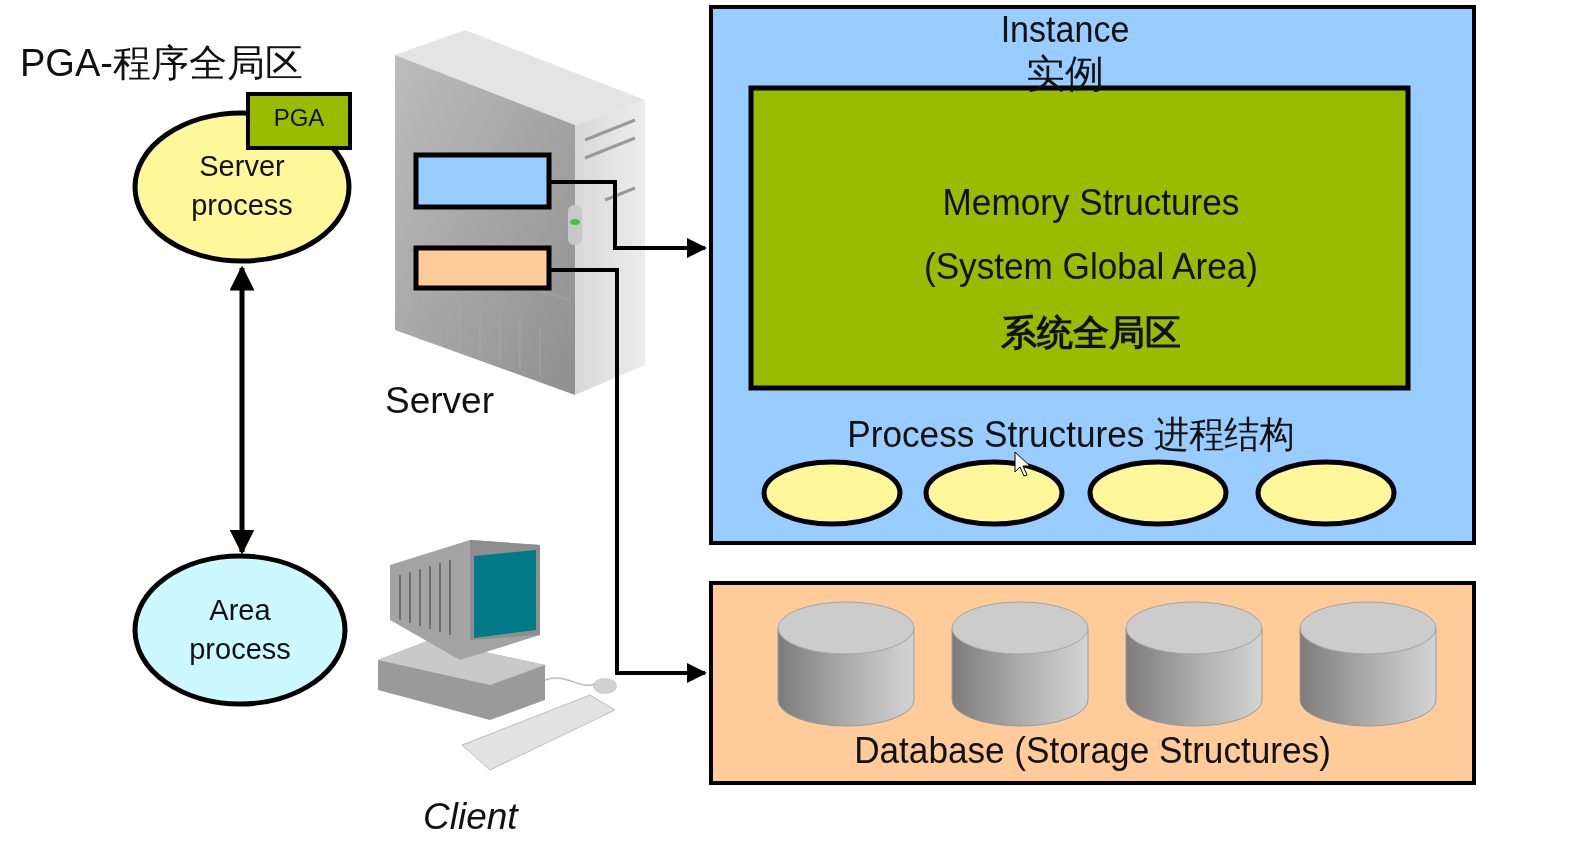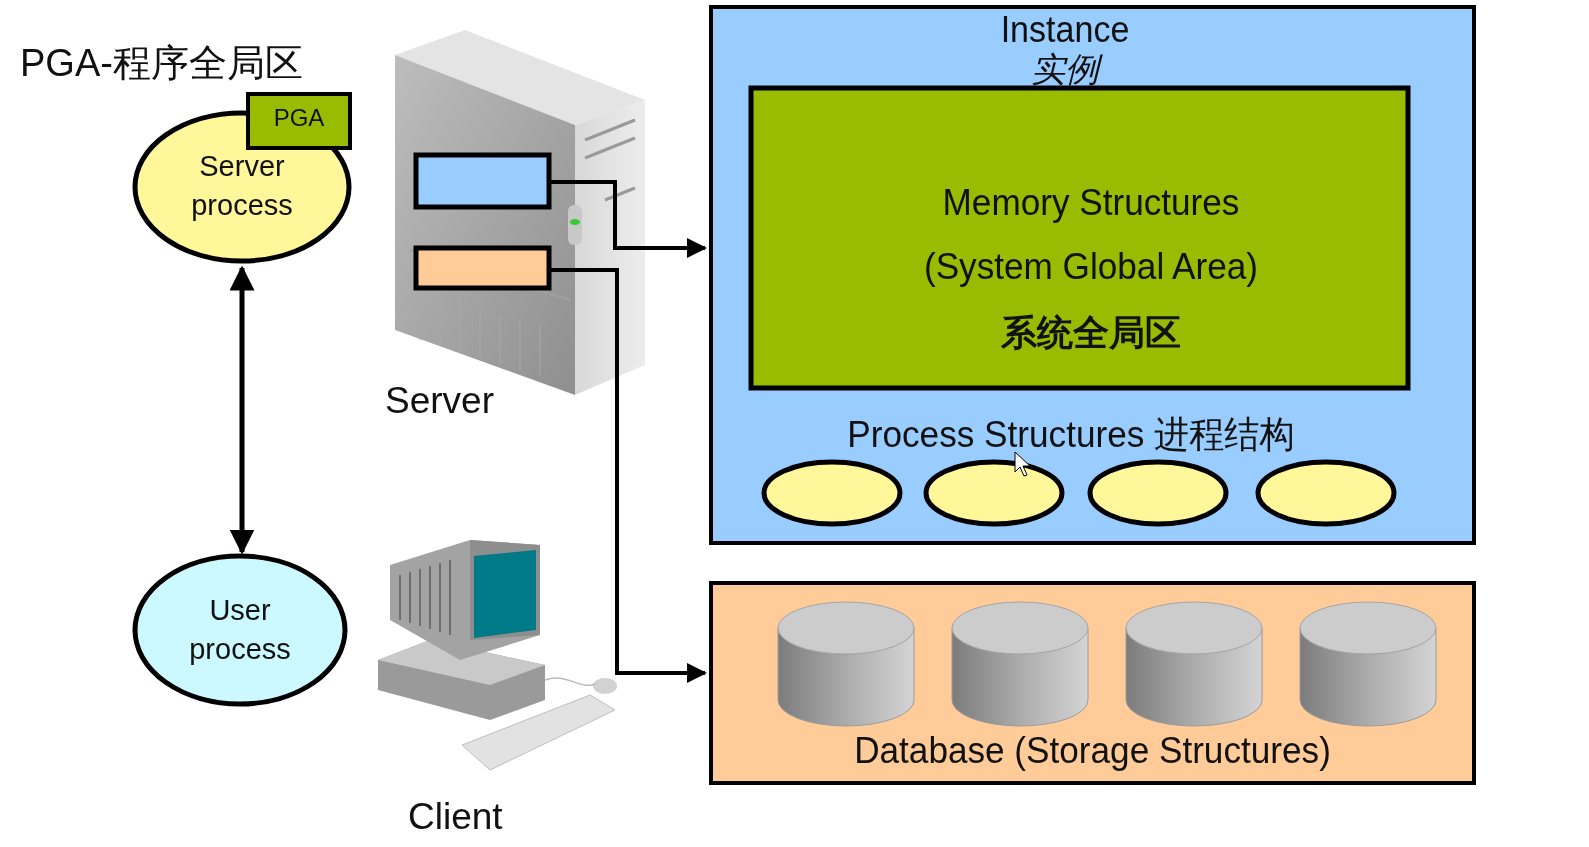--- a/index.html
+++ b/index.html
@@ -118,28 +118,28 @@
       </g>
     </g>
 
   <polygon points="1015,452 1015,472 1020,467 1024,476 1027,475 1023,466 1030,466" fill="#fff" stroke="#000" stroke-width="1"></polygon>
 </svg>
 
 <div class="txt" style="left:20px; top:38px; font-size:38px;">PGA-程序全局区</div>
 <div class="txt ctr" style="left:248px; top:104px; width:102px; font-size:24px;">PGA</div>
 <div class="txt ctr" style="left:160px; top:150px; width:164px; font-size:29px;">Server</div>
 <div class="txt ctr" style="left:160px; top:189px; width:164px; font-size:29px;">process</div>
-<div class="txt ctr" style="left:158px; top:594px; width:164px; font-size:29px;">User</div>
+<div class="txt ctr" style="left:158px; top:594px; width:164px; font-size:29px;">Area</div>
 <div class="txt ctr" style="left:158px; top:633px; width:164px; font-size:29px;">process</div>
 
 <div class="txt" style="left:385px; top:380px; font-size:37px;">Server</div>
-<div class="txt" style="left:408px; top:796px; font-size:37px;">Client</div>
+<div class="txt" style="left:423px; top:796px; font-size:37px;font-style:italic;">Client</div>
 
 <div class="txt ctr" style="left:965px; top:9px; width:200px; font-size:37px; transform:scaleX(0.92);">Instance</div>
-<div class="txt ctr" style="left:965px; top:47px; width:200px; font-size:34px;font-style:italic;">实例</div>
+<div class="txt ctr" style="left:965px; top:47px; width:200px; font-size:39px;">实例</div>
 
 <div class="txt ctr" style="left:751px; top:182px; width:680px; font-size:37px; transform:scaleX(0.95);">Memory Structures</div>
 <div class="txt ctr" style="left:751px; top:246px; width:680px; font-size:37px; transform:scaleX(0.95);">(System Global Area)</div>
 <div class="txt ctr" style="left:751px; top:309px; width:680px; font-size:36px;font-weight:bold;">系统全局区</div>
 
 <div class="txt ctr" style="left:751px; top:410px; width:640px; font-size:37px; transform:scaleX(0.95);">Process Structures 进程结构</div>
 
 <div class="txt ctr" style="left:711px; top:730px; width:763px; font-size:37px; transform:scaleX(0.95);">Database (Storage Structures)</div>
 
 </body></html>

